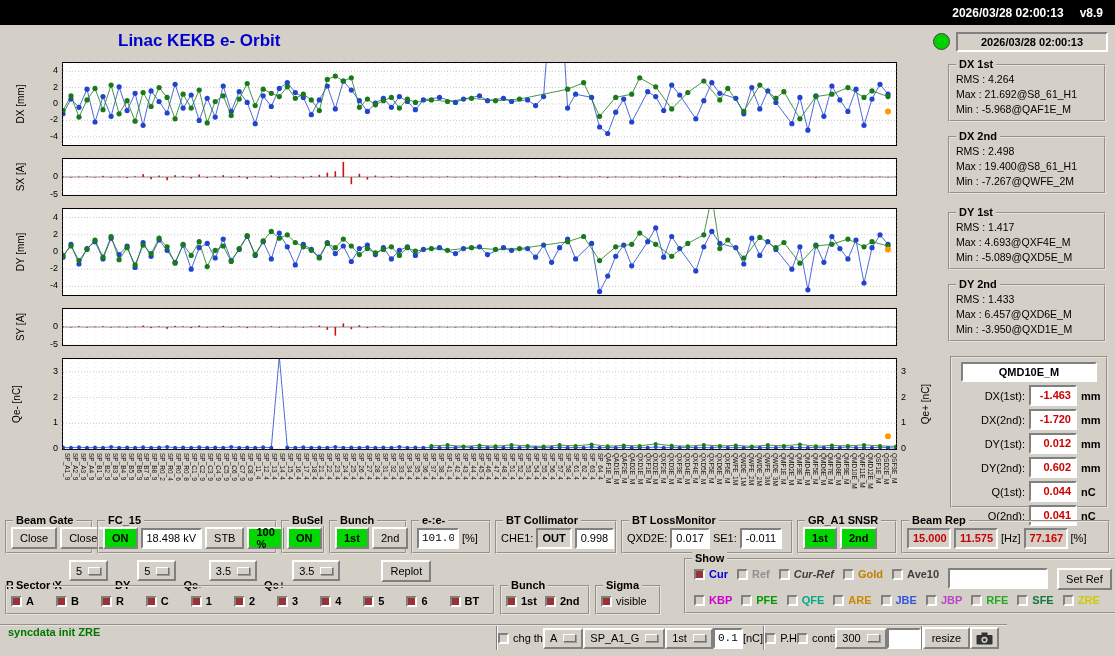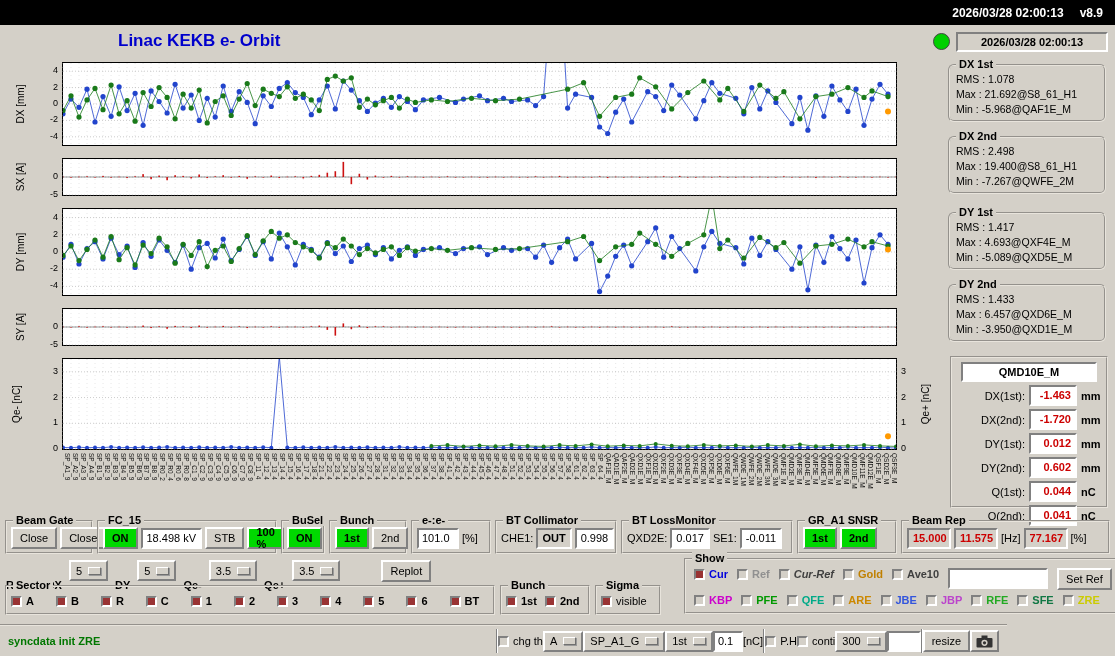--- a/index.html
+++ b/index.html
@@ -9,21 +9,21 @@
     display:flex;justify-content:flex-end;align-items:center;gap:16px;padding-right:12px;box-sizing:border-box;
     font-weight:bold;font-size:12px;}
   .app-title{position:absolute;left:118px;top:31px;font-size:17px;font-weight:bold;color:#0000cc;}
   .led{position:absolute;left:933px;top:33px;width:15px;height:15px;border-radius:50%;background:#00d000;border:1px solid #444;}
   .timebox{position:absolute;left:956px;top:32px;width:148px;height:16px;border:2px solid;border-color:#808080 #fff #fff #808080;
     background:#d4d0c8;font-weight:bold;font-size:11px;text-align:center;line-height:16px;}
 
   .group{position:absolute;border:2px groove #e8e4dc;box-sizing:border-box;}
   .glabel{position:absolute;top:-8px;left:6px;background:#d4d0c8;padding:0 3px;font-size:11px;font-weight:bold;line-height:12px;white-space:nowrap;}
 
-  .stat-group{left:948px;width:158px;height:58px;padding:6px 4px 2px 6px;border-radius:6px;}
+  .stat-group{left:948px;width:158px;height:58px;padding:6px 4px 2px 6px;}
   .srow{font-size:10.5px;line-height:15px;white-space:nowrap;}
 
   .monitor{position:absolute;left:950px;top:356px;width:158px;height:152px;border:2px groove #e8e4dc;box-sizing:border-box;padding:4px 5px;}
   .mtitle{border:2px solid;border-color:#808080 #fff #fff #808080;background:#fff;font-weight:bold;text-align:center;height:16px;line-height:16px;margin:0 4px 3px 4px;font-size:11px;}
   .mrow{display:flex;align-items:center;justify-content:flex-end;gap:4px;margin-top:3px;}
   .mlabel{width:58px;text-align:right;}
   .munit{width:20px;font-weight:bold;}
 
   .plot{position:absolute;left:62px;width:835px;overflow:visible;}
   .tick{position:absolute;width:22px;text-align:right;font-size:9px;line-height:11px;color:#000;}
@@ -36,40 +36,40 @@
   .cgroup{position:absolute;top:520px;height:34px;border:2px groove #e8e4dc;box-sizing:border-box;
     display:flex;align-items:center;gap:3px;padding:2px 4px 0 4px;}
   .btn{appearance:none;display:inline-flex;align-items:center;justify-content:center;background:#d4d0c8;
     border:2px solid;border-color:#fff #808080 #808080 #fff;font-family:inherit;font-size:11px;height:22px;padding:0 7px;box-sizing:border-box;color:#000;}
   .btn.green{background:#00d800;font-weight:bold;}
   .vbox{display:inline-block;background:#fff;border:2px solid;border-color:#808080 #fff #fff #808080;
     font-size:11px;height:21px;line-height:17px;padding:0 4px;box-sizing:border-box;white-space:nowrap;}
   .vbox.gray{background:#d4d0c8;}
   .vbox.red{color:#cc0000;font-weight:bold;text-align:right;}
   .vbox.boldtxt{font-weight:bold;text-align:center;}
-  .entry{background:#fff;border:2px solid;border-color:#808080 #fff #fff #808080;font-family:Liberation Sans, sans-serif;font-size:11px;height:21px;box-sizing:border-box;padding:4px 3px;}
+  .entry{background:#fff;border:2px solid;border-color:#808080 #fff #fff #808080;font-family:Liberation Mono, monospace;font-size:11px;height:21px;box-sizing:border-box;padding:4px 3px;}
   .lbl{font-size:11px;white-space:nowrap;}
   .lbl.bold{font-weight:bold;margin-top:28px;}
 
   .opt{display:inline-flex;align-items:center;gap:6px;background:#d4d0c8;border:2px solid;border-color:#fff #808080 #808080 #fff;
     height:21px;padding:0 5px;box-sizing:border-box;font-size:11px;}
   .opt-ind{width:11px;height:6px;background:#d4d0c8;border:1px solid;border-color:#fff #707070 #707070 #fff;box-shadow:1px 1px 0 #9a9a9a;}
 
   .row2{position:absolute;left:6px;top:559px;height:23px;display:flex;align-items:center;gap:7px;}
 
   .chkitem{display:inline-flex;align-items:center;gap:4px;}
   .chk{width:11px;height:11px;box-sizing:border-box;background:#d4d0c8;border:2px solid;border-color:#808080 #fff #fff #808080;flex:0 0 auto;}
   .chk.on{background:#993333;}
   .clab{font-size:11px;font-weight:bold;white-space:nowrap;}
 
   .show-group{flex-direction:column;align-items:flex-start;justify-content:center;gap:4px;padding-left:8px;}
   .show-row{display:flex;align-items:flex-start;gap:9px;}
 
   .statusbar{position:absolute;left:0;top:624px;width:1007px;height:32px;border-top:2px groove #e8e4dc;box-sizing:border-box;
-    display:flex;align-items:center;gap:7px;padding:0 8px;}
+    display:flex;align-items:flex-start;gap:7px;padding:0 8px;}
   .status-msg{color:#007700;font-weight:bold;}
   .sb-right{margin-left:auto;display:flex;align-items:center;}
   .vsep{width:0;height:24px;border-left:1px solid #808080;border-right:1px solid #fff;}
   .icon-btn{padding:0 4px;}
 </style>
 </head>
 <body>
 
 <div id="root">
 
@@ -77,21 +77,21 @@
     <span>2026/03/28 02:00:13</span>
     <span>v8.9</span>
   </div>
 
   <div class="app-title">Linac KEKB e- Orbit</div>
   <div class="led"></div>
   <div class="timebox">2026/03/28 02:00:13</div>
 
   <div class="group stat-group" style="top:64px">
     <span class="glabel">DX 1st</span>
-    <div class="srow">RMS : 1.078</div>
+    <div class="srow">RMS : 4.264</div>
     <div class="srow">Max : 21.692@S8_61_H1</div>
     <div class="srow">Min : -5.968@QAF1E_M</div>
   </div>
   <div class="group stat-group" style="top:136px">
     <span class="glabel">DX 2nd</span>
     <div class="srow">RMS : 2.498</div>
     <div class="srow">Max : 19.400@S8_61_H1</div>
     <div class="srow">Min : -7.267@QWFE_2M</div>
   </div>
   <div class="group stat-group" style="top:212px">

